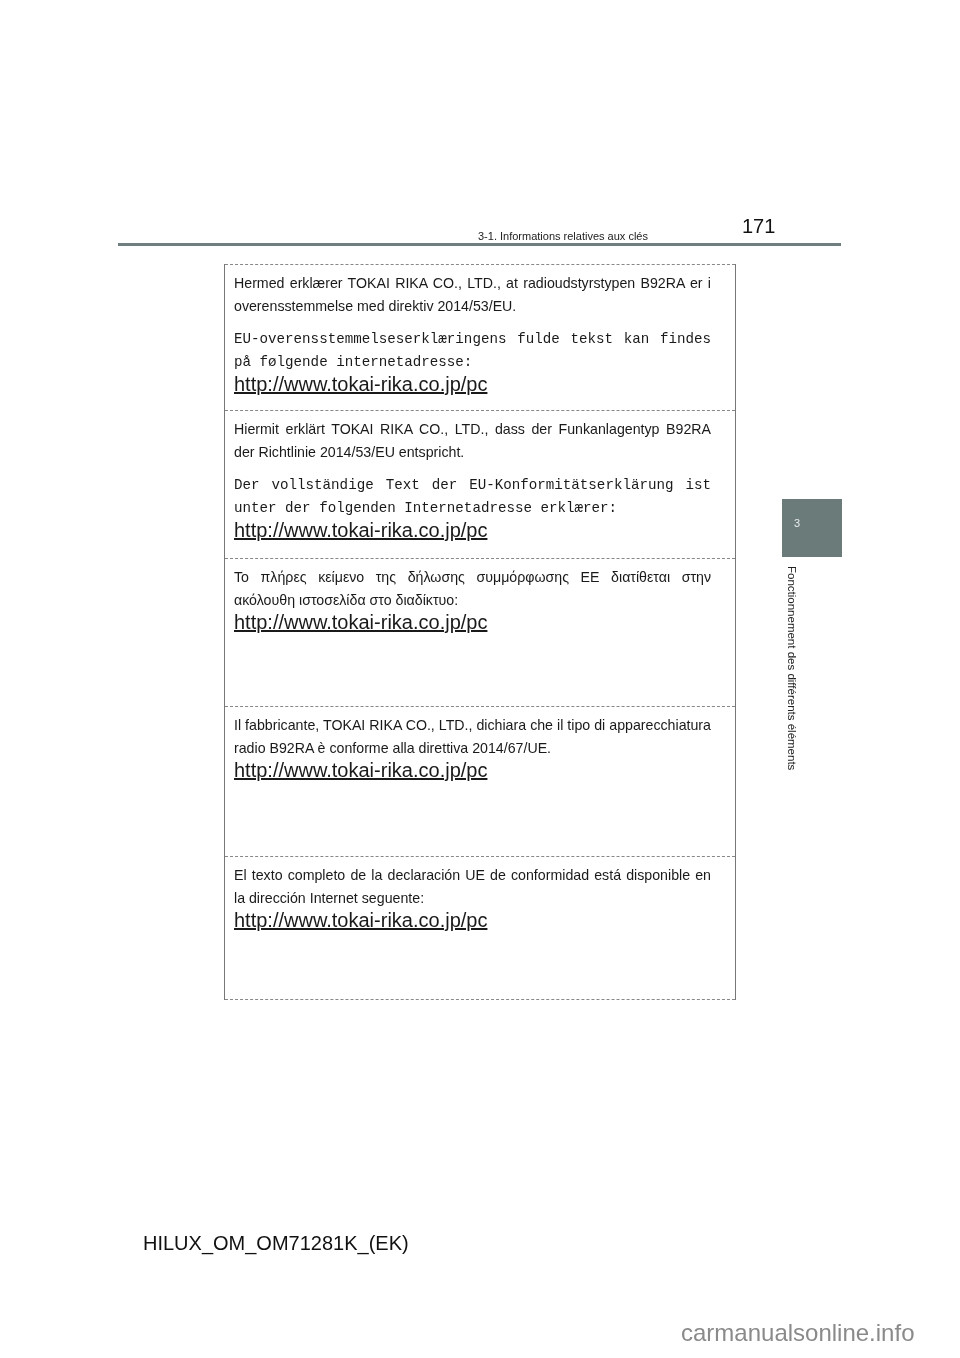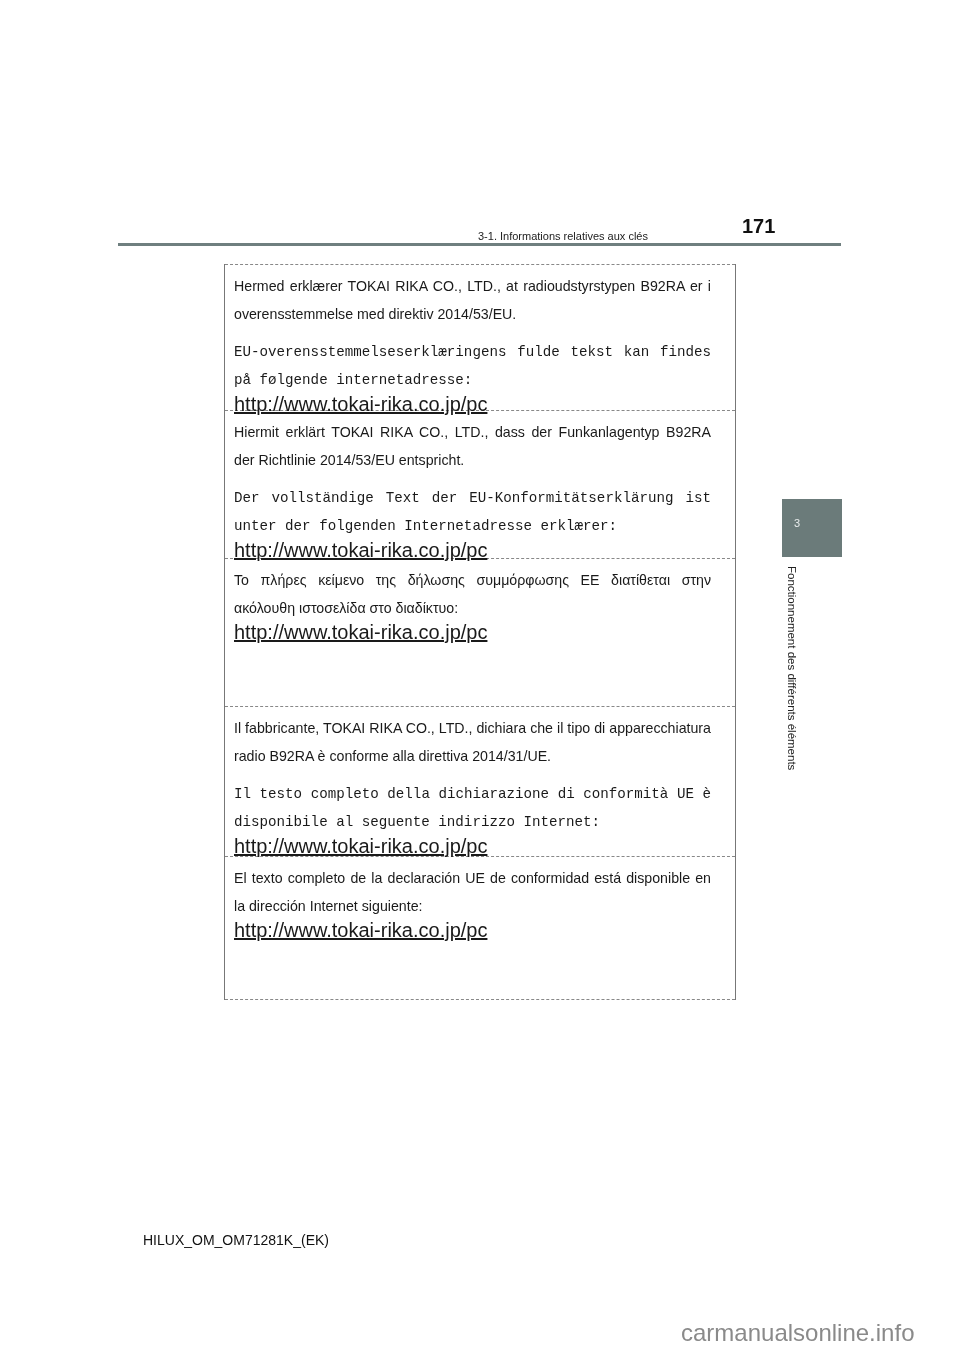--- a/index.html
+++ b/index.html
@@ -1,33 +1,33 @@
 <!DOCTYPE html>
 <html><head>
 <meta charset="utf-8">
 <style>
   html, body { margin: 0; padding: 0; background: #ffffff; }
   body { width: 960px; height: 1358px; position: relative; overflow: hidden;
          font-family: "Liberation Sans", sans-serif; color: #1a1a1a; }
   .header-section { position: absolute; left: 478px; top: 230px; font-size: 11px; color: #222; }
-  .header-page { position: absolute; left: 742px; top: 215px; font-size: 20px; font-weight: bold; color: #111; }
+  .header-page { position: absolute; left: 742px; top: 215px; font-size: 20px; font-weight: normal; color: #111; }
   .header-rule { position: absolute; left: 118px; top: 243px; width: 723px; height: 3px; background: #6f7f7f; }
   .chapter-tab { position: absolute; left: 782px; top: 499px; width: 60px; height: 58px; background: #6b7b7a; }
   .chapter-num { position: absolute; left: 12px; top: 18px; color: #e8ecec; font-size: 11px; }
   .chapter-title { position: absolute; left: 786px; top: 566px; writing-mode: vertical-rl;
                    font-size: 11.5px; color: #222; white-space: nowrap; }
   .decl-box { position: absolute; left: 224px; top: 264px; width: 510px;
               border-left: 1px solid #777; border-right: 1px solid #777; }
   .decl-block { border-top: 1px dashed #888; padding: 7px 24px 0 9px; box-sizing: border-box; }
   .decl-block:last-child { border-bottom: 1px dashed #888; }
-  .decl-p { font-size: 14.2px; line-height: 28px; margin: 0; text-align: justify; }
+  .decl-p { font-size: 14.2px; line-height: 23px; margin: 0; text-align: justify; }
   .decl-p + .decl-p { margin-top: 10px; font-family: Liberation Mono, monospace; }
   .decl-link { display: block; font-size: 20px; line-height: 20px; text-decoration: underline; color: #1a1a1a; }
   .b1 { height: 146px; } .b2 { height: 148px; } .b3 { height: 148px; } .b4 { height: 150px; } .b5 { height: 144px; }
-  .footer-code { position: absolute; left: 143px; top: 1232px; font-size: 14px; color: #111; }
+  .footer-code { position: absolute; left: 143px; top: 1232px; font-size: 20px; color: #111; }
   .watermark { position: absolute; left: 681px; top: 1319px; font-size: 24px; color: #8a8a8a; }
 </style>
 </head>
 <body>
 
 <div>
   <span class="header-section">3-1. Informations relatives aux clés</span>
   <span class="header-page">171</span>
   <div class="header-rule"></div>
 </div>
@@ -46,24 +46,23 @@
   <div class="decl-block b2">
     <p class="decl-p">Hiermit erklärt TOKAI RIKA CO., LTD., dass der Funkanlagentyp B92RA der Richtlinie 2014/53/EU entspricht.</p>
     <p class="decl-p">Der vollständige Text der EU-Konformitätserklärung ist unter der folgenden Internetadresse erklærer:</p>
     <a class="decl-link">http://www.tokai-rika.co.jp/pc</a>
   </div>
   <div class="decl-block b3">
     <p class="decl-p">Το πλήρες κείμενο της δήλωσης συμμόρφωσης ΕΕ διατίθεται στην ακόλουθη ιστοσελίδα στο διαδίκτυο:</p>
     <a class="decl-link">http://www.tokai-rika.co.jp/pc</a>
   </div>
   <div class="decl-block b4">
-    <p class="decl-p">Il fabbricante, TOKAI RIKA CO., LTD., dichiara che il tipo di apparecchiatura radio B92RA è conforme alla direttiva 2014/31/UE.</p>
-    <p class="decl-p">Il testo completo della dichiarazione di conformità UE è disponibile al seguente indirizzo Internet:</p>
+    <p class="decl-p">Il fabbricante, TOKAI RIKA CO., LTD., dichiara che il tipo di apparecchiatura radio B92RA è conforme alla direttiva 2014/67/UE.</p>
     <a class="decl-link">http://www.tokai-rika.co.jp/pc</a>
   </div>
   <div class="decl-block b5">
-    <p class="decl-p">El texto completo de la declaración UE de conformidad está disponible en la dirección Internet siguiente:</p>
+    <p class="decl-p">El texto completo de la declaración UE de conformidad está disponible en la dirección Internet seguente:</p>
     <a class="decl-link">http://www.tokai-rika.co.jp/pc</a>
   </div>
 </div>
 
 <div class="footer-code">HILUX_OM_OM71281K_(EK)</div>
 <div class="watermark">carmanualsonline.info</div>
 
 </body></html>

